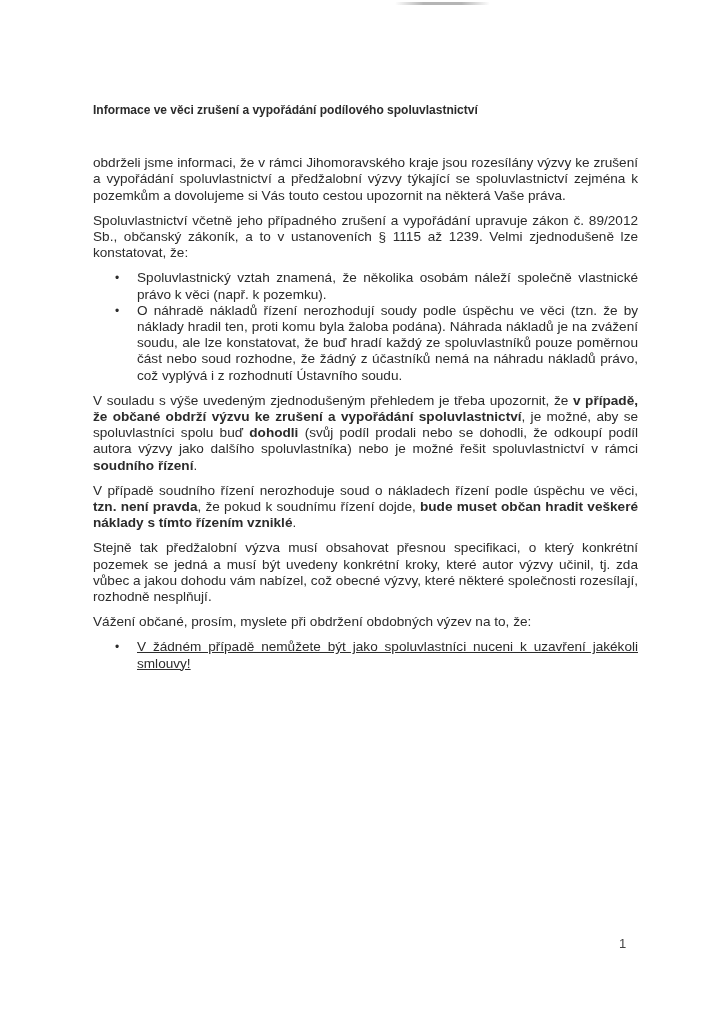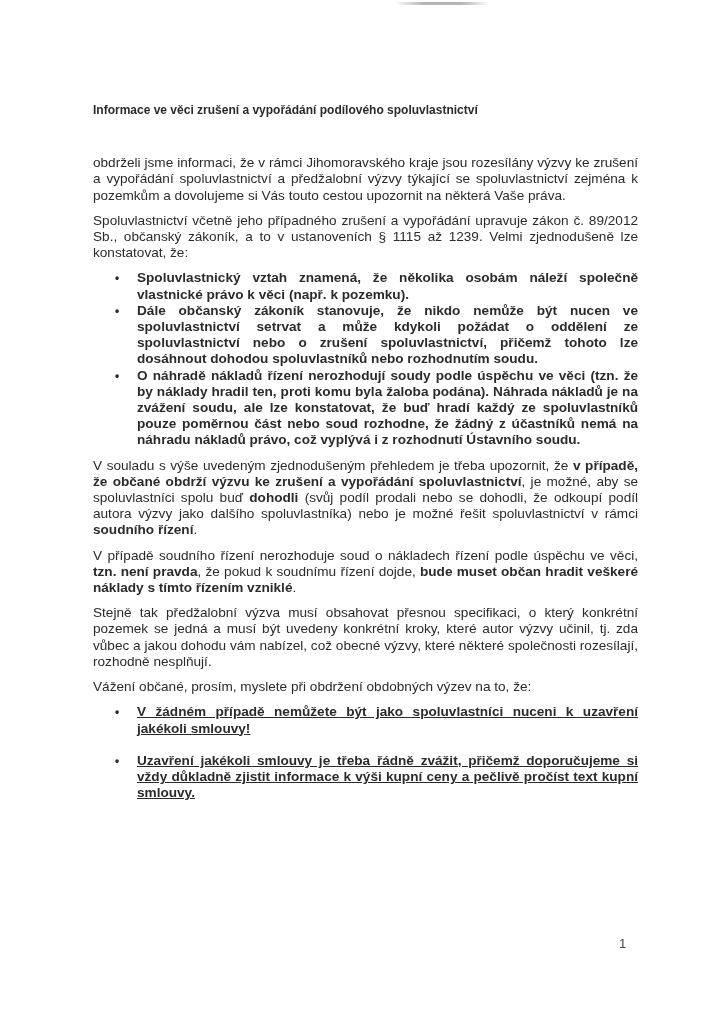--- a/index.html
+++ b/index.html
@@ -13,21 +13,21 @@
     border-radius: 2px;
   }
   .page {
     position: absolute; left: 93px; top: 102px; width: 545px;
     font-size: 13.6px; line-height: 16.2px;
   }
   .title { font-weight: bold; font-size: 12px; margin: 0 0 37px 0; }
   p { margin: 0 0 9px 0; text-align: justify; }
   .greeting { margin-bottom: 10px; }
   ul { margin: 0 0 9px 0; padding: 0; list-style: none; }
-  ul li { position: relative; padding-left: 44px; text-align: justify; font-weight: bold; }
+  ul li { position: relative; padding-left: 44px; text-align: justify; }
   ul li::before {
     content: "\2022"; position: absolute; left: 22px; top: 0; font-size: 12px;
   }
   ul.warnings li { margin-bottom: 16px; text-decoration: underline; }
   ul.warnings { }
   b { font-weight: bold; }
   .page-number {
     position: absolute; left: 619px; top: 936px; font-size: 13px; color: #444;
   }
 </style>
@@ -37,30 +37,28 @@
 <div class="scan-mark"></div>
 
 <div class="page">
   <div class="title">Informace ve věci zrušení a vypořádání podílového spoluvlastnictví</div>
 
   <p>obdrželi jsme informaci, že v rámci Jihomoravského kraje jsou rozesílány výzvy ke zrušení a vypořádání spoluvlastnictví a předžalobní výzvy týkající se spoluvlastnictví zejména k pozemkům a dovolujeme si Vás touto cestou upozornit na některá Vaše práva.</p>
   <p>Spoluvlastnictví včetně jeho případného zrušení a vypořádání upravuje zákon č. 89/2012 Sb., občanský zákoník, a to v ustanoveních § 1115 až 1239. Velmi zjednodušeně lze konstatovat, že:</p>
 
   <ul class="facts">
     <li>Spoluvlastnický vztah znamená, že několika osobám náleží společně vlastnické právo k věci (např. k pozemku).</li>
-    <li>Dále občanský zákoník stanovuje, že nikdo nemůže být nucen ve spoluvlastnictví setrvat a může kdykoli požádat o oddělení ze spoluvlastnictví nebo o zrušení spoluvlastnictví, přičemž tohoto lze dosáhnout dohodou spoluvlastníků nebo rozhodnutím soudu.</li>
     <li>O náhradě nákladů řízení nerozhodují soudy podle úspěchu ve věci (tzn. že by náklady hradil ten, proti komu byla žaloba podána). Náhrada nákladů je na zvážení soudu, ale lze konstatovat, že buď hradí každý ze spoluvlastníků pouze poměrnou část nebo soud rozhodne, že žádný z účastníků nemá na náhradu nákladů právo, což vyplývá i z rozhodnutí Ústavního soudu.</li>
   </ul>
 
   <p><span>V souladu s výše uvedeným zjednodušeným přehledem je třeba upozornit, že </span><b>v případě, že občané obdrží výzvu ke zrušení a vypořádání spoluvlastnictví</b><span>, je možné, aby se spoluvlastníci spolu buď </span><b>dohodli</b><span> (svůj podíl prodali nebo se dohodli, že odkoupí podíl autora výzvy jako dalšího spoluvlastníka) nebo je možné řešit spoluvlastnictví v rámci </span><b>soudního řízení</b><span>.</span></p>
 
   <p><span>V případě soudního řízení nerozhoduje soud o nákladech řízení podle úspěchu ve věci, </span><b>tzn. není pravda</b><span>, že pokud k soudnímu řízení dojde, </span><b>bude muset občan hradit veškeré náklady s tímto řízením vzniklé</b><span>.</span></p>
 
   <p>Stejně tak předžalobní výzva musí obsahovat přesnou specifikaci, o který konkrétní pozemek se jedná a musí být uvedeny konkrétní kroky, které autor výzvy učinil, tj. zda vůbec a jakou dohodu vám nabízel, což obecné výzvy, které některé společnosti rozesílají, rozhodně nesplňují.</p>
   <p>Vážení občané, prosím, myslete při obdržení obdobných výzev na to, že:</p>
 
   <ul class="warnings">
     <li>V žádném případě nemůžete být jako spoluvlastníci nuceni k uzavření jakékoli smlouvy!</li>
-    <li>Uzavření jakékoli smlouvy je třeba řádně zvážit, přičemž doporučujeme si vždy důkladně zjistit informace k výši kupní ceny a pečlivě pročíst text kupní smlouvy.</li>
   </ul>
 </div>
 
 <div class="page-number">1</div>
 
 </body></html>

